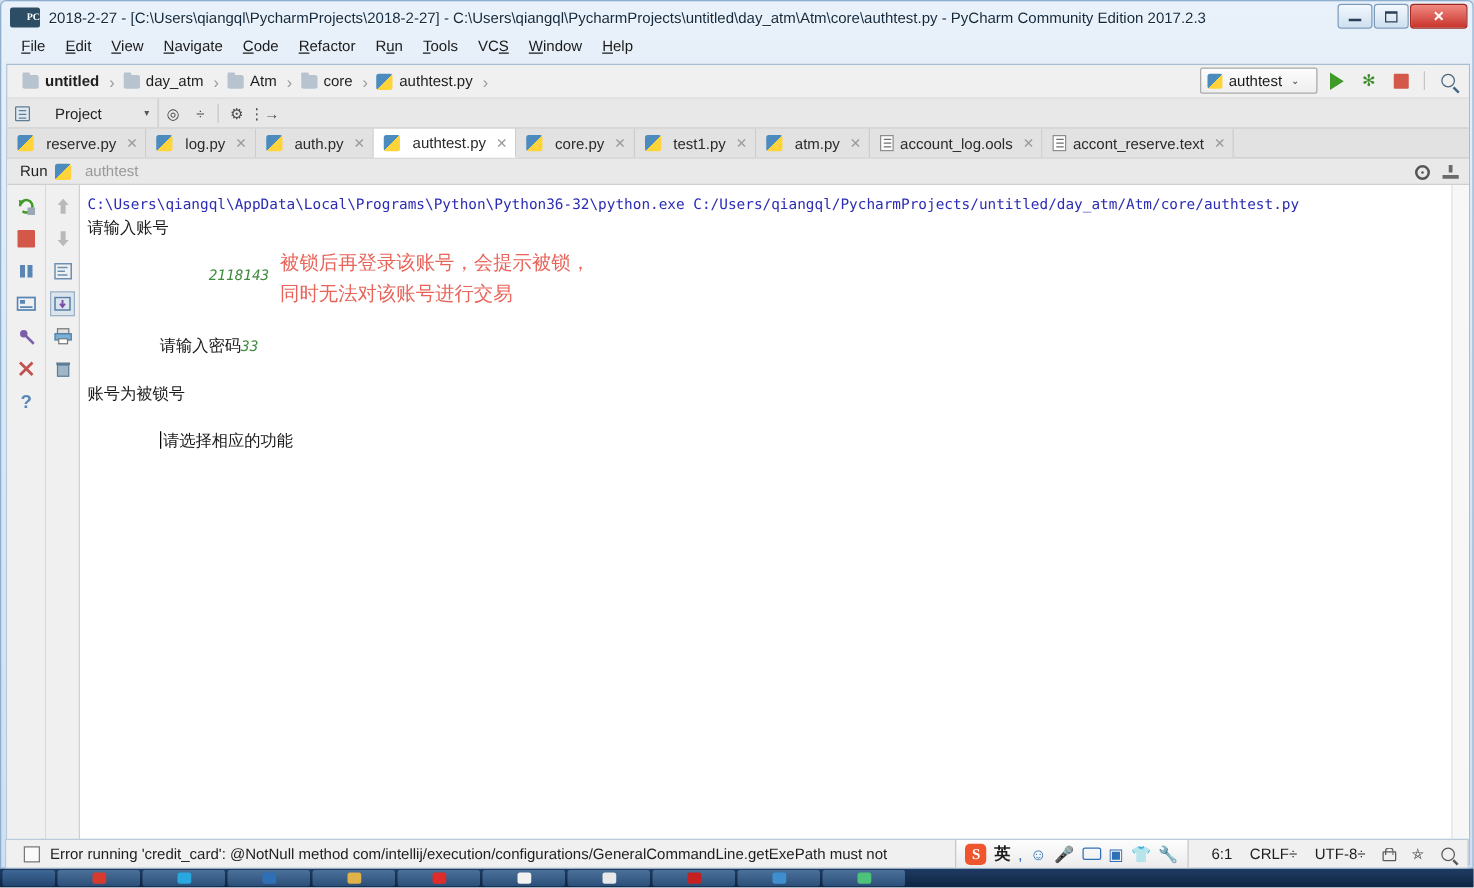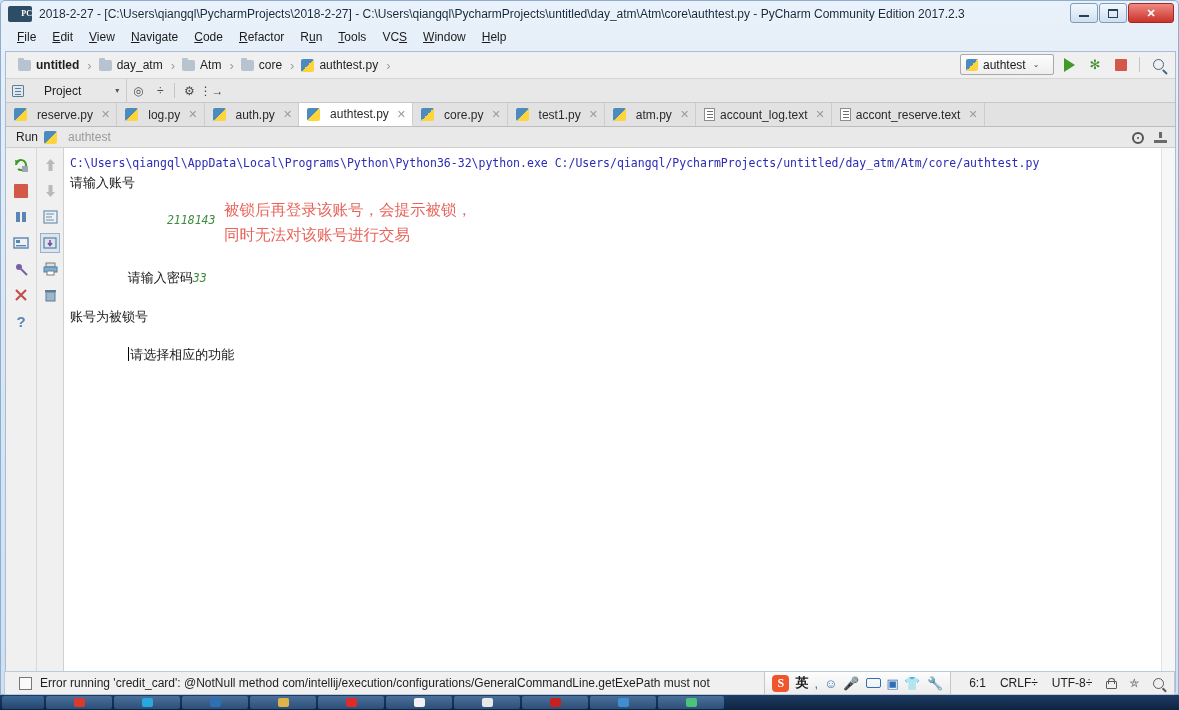--- a/index.html
+++ b/index.html
@@ -497,21 +497,21 @@
           <span>test1.py</span>
           <span class="x">✕</span>
         </div>
         <div class="ftab">
           <span class="py-ico"></span>
           <span>atm.py</span>
           <span class="x">✕</span>
         </div>
         <div class="ftab">
           <span class="txt-ico"></span>
-          <span>account_log.text</span>
+          <span>account_log.ools</span>
           <span class="x">✕</span>
         </div>
         <div class="ftab">
           <span class="txt-ico"></span>
           <span>accont_reserve.text</span>
           <span class="x">✕</span>
         </div>
       </div>
 
       <div class="runwin">

